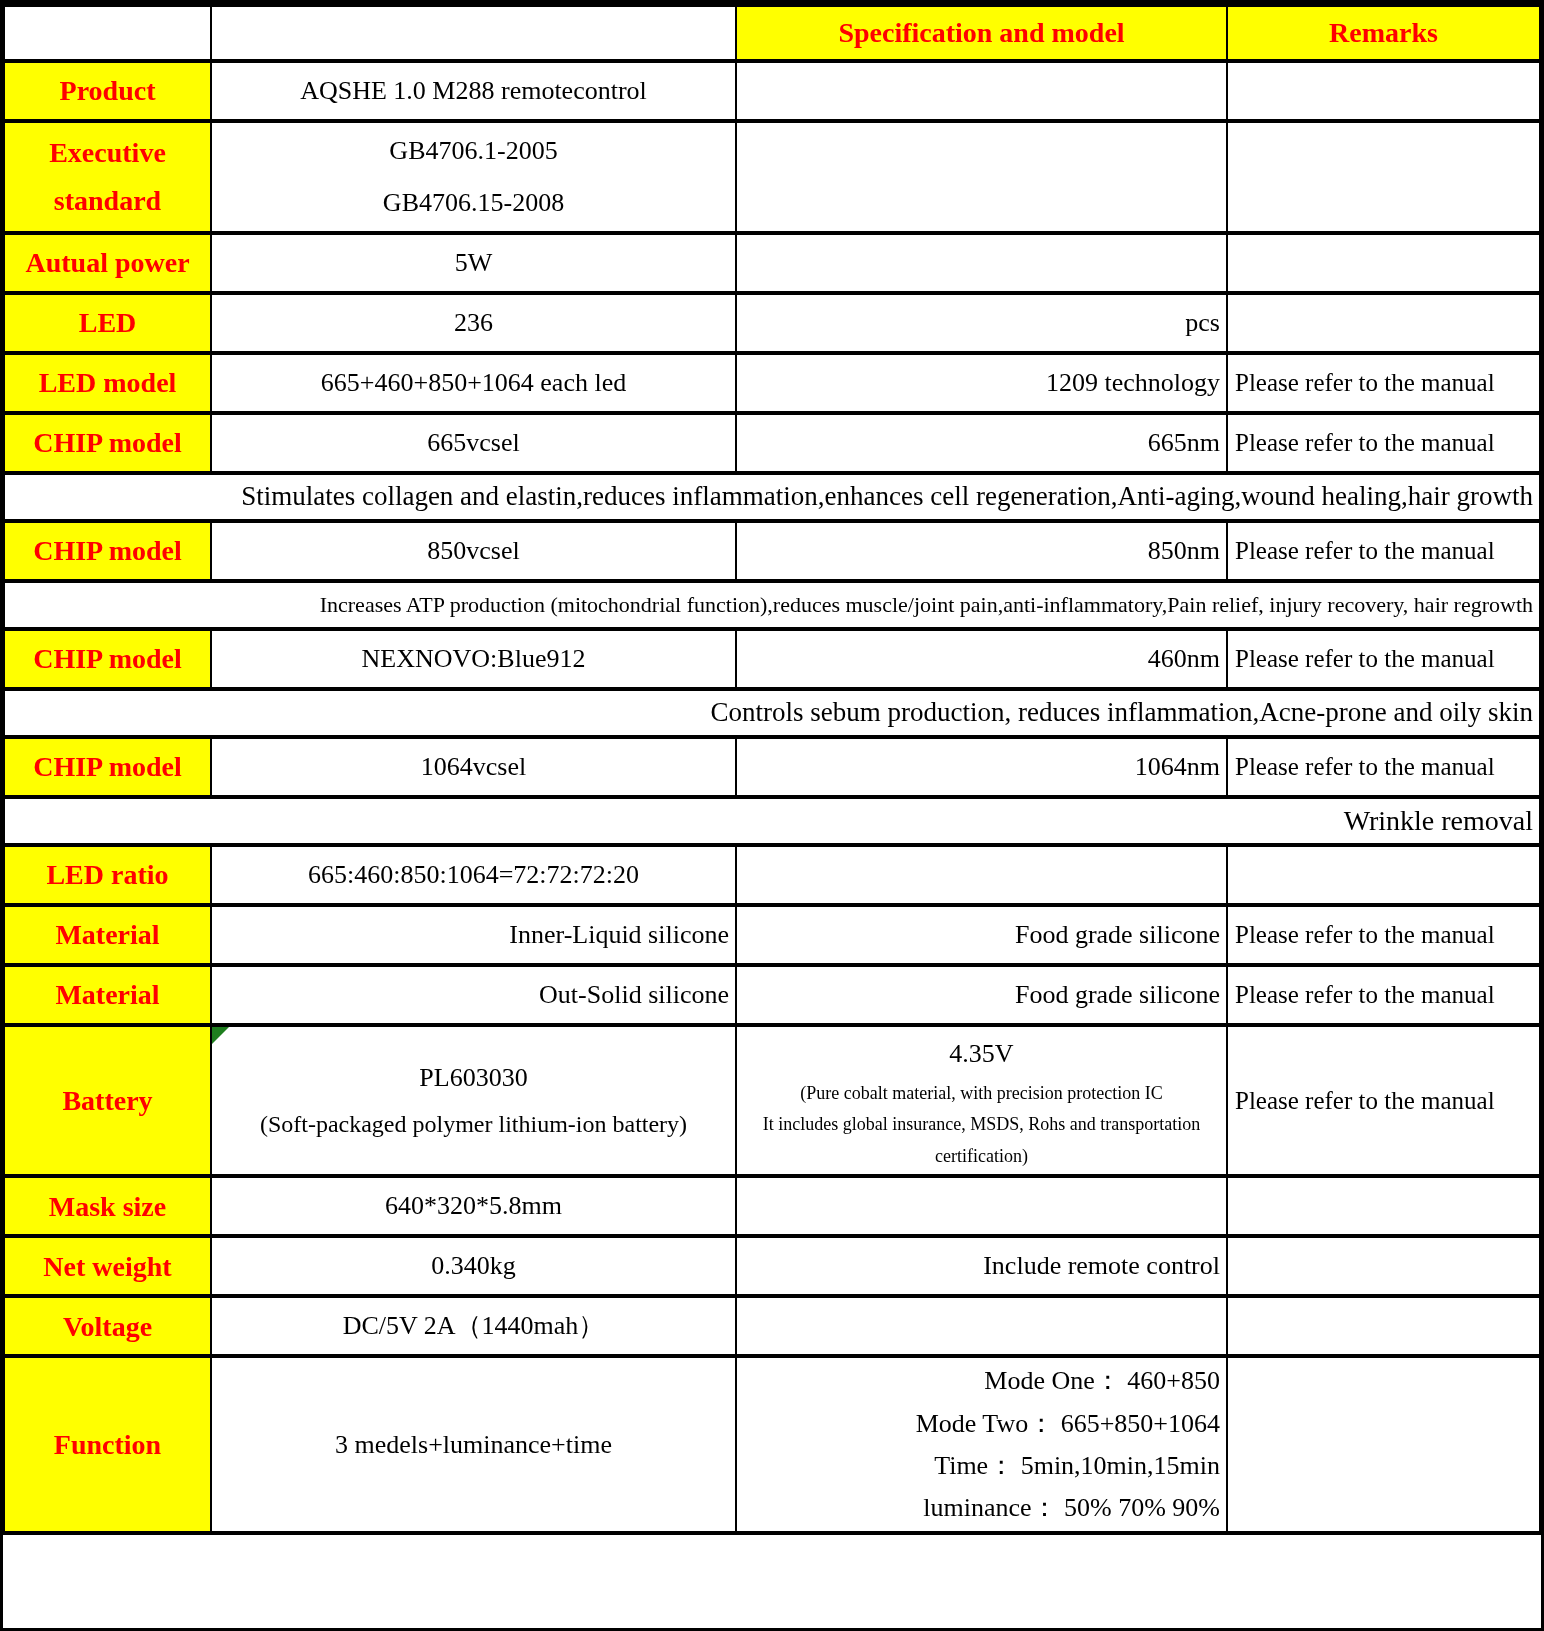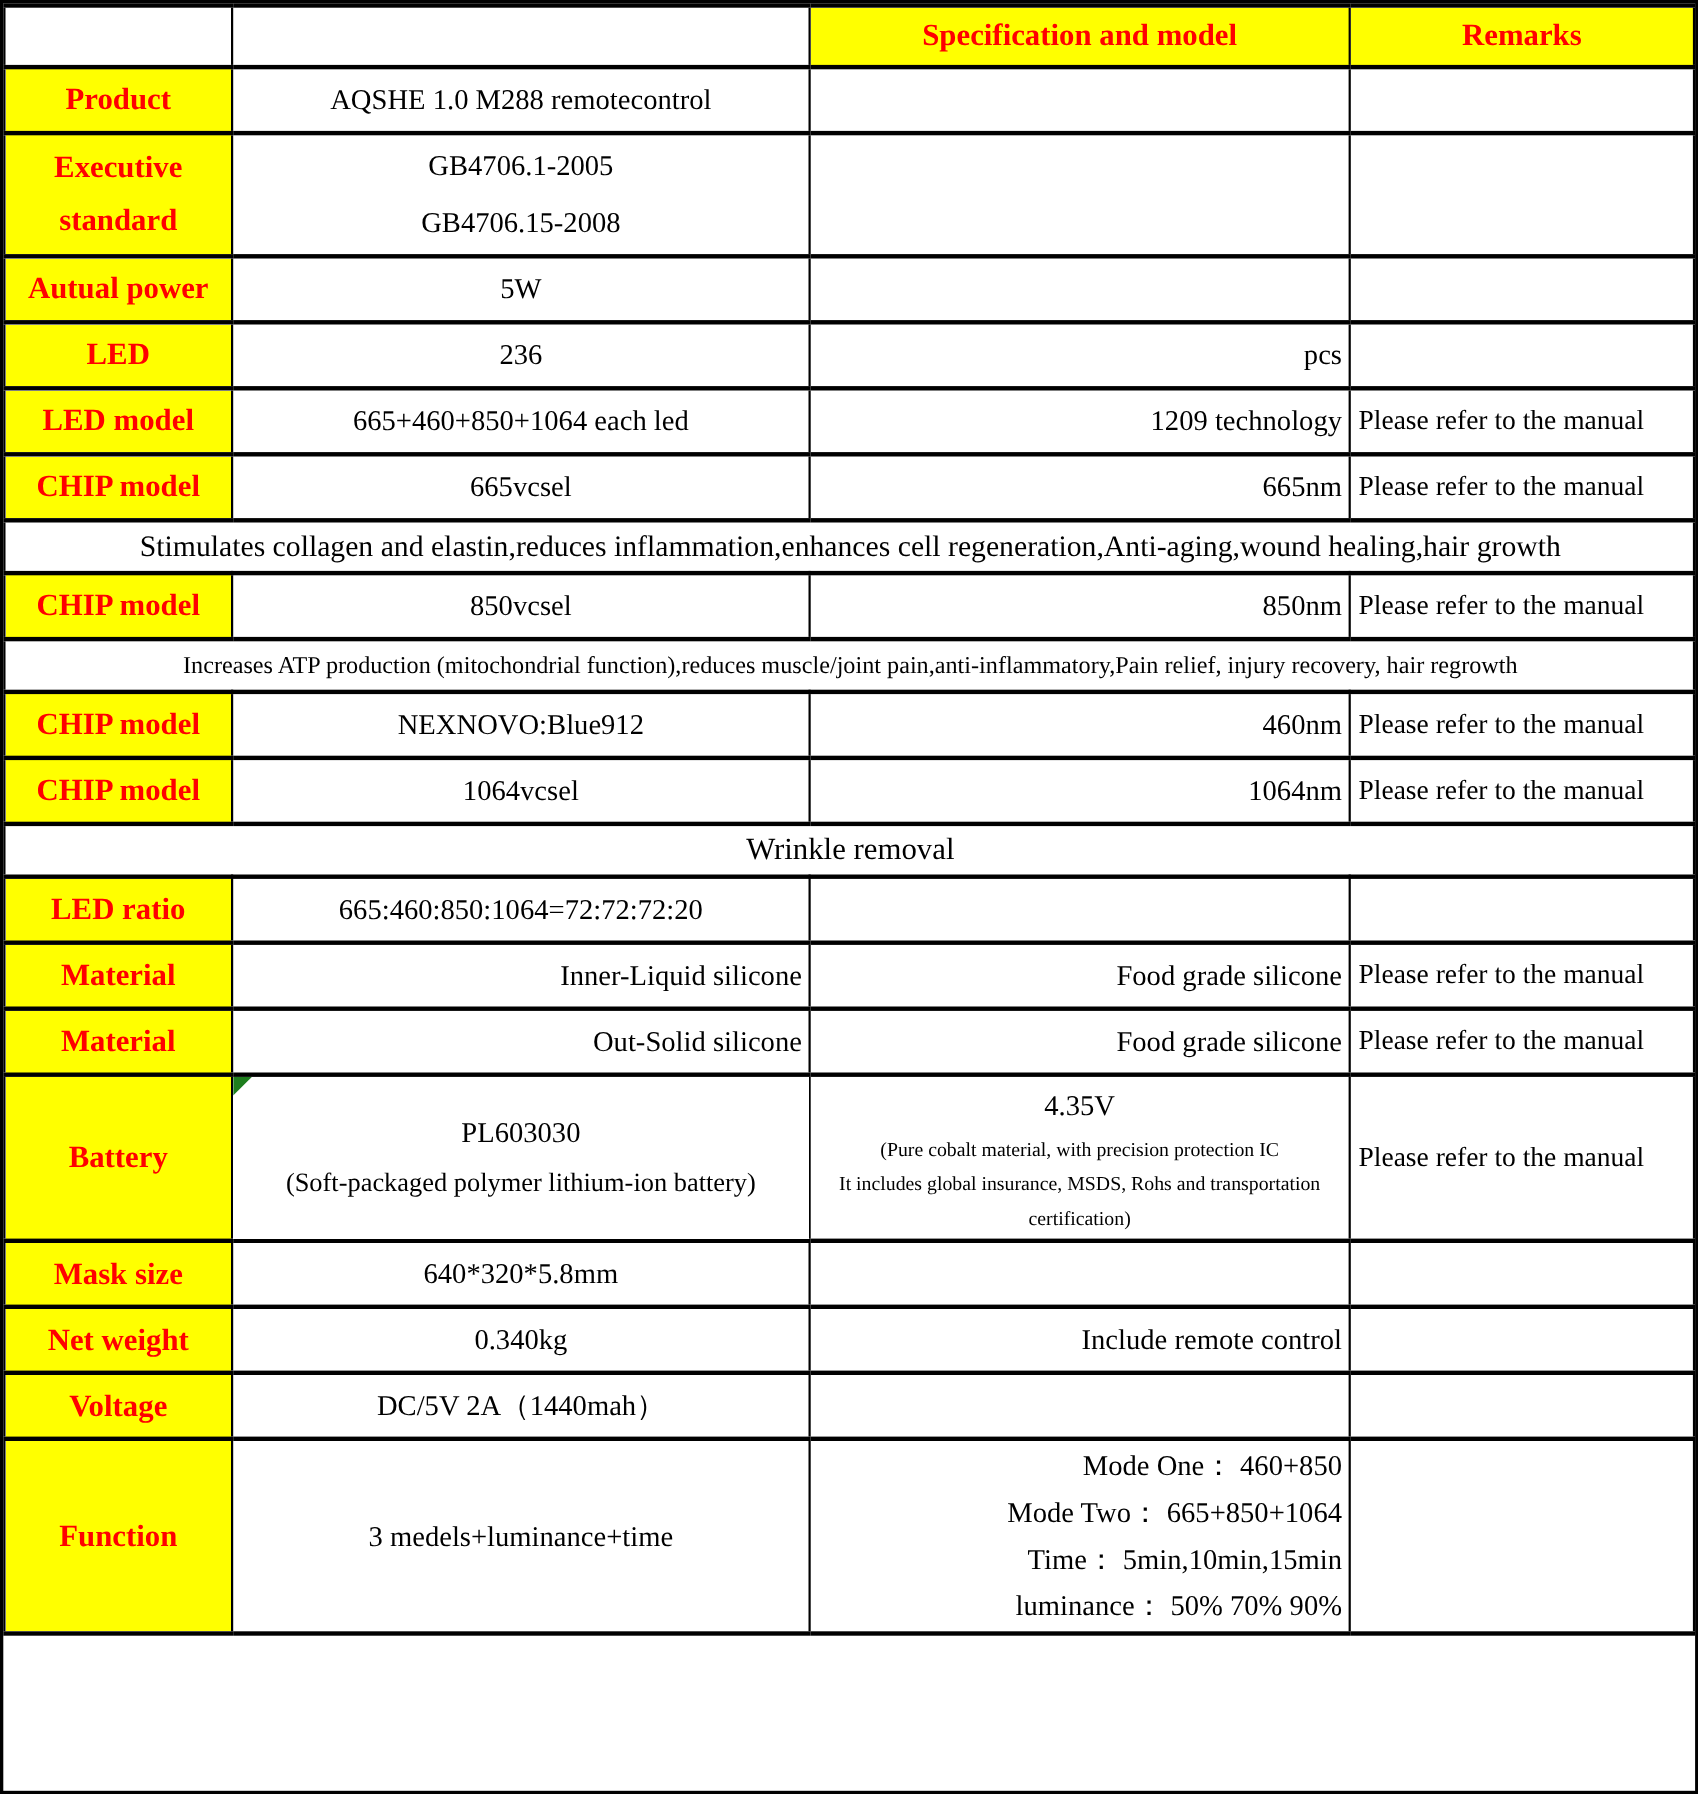--- a/index.html
+++ b/index.html
@@ -26,21 +26,21 @@
     font-family:"Liberation Serif", serif;
   }
   td.label {
     background:var(--yellow,#FFFF00); color:var(--red,#FF0000);
     font-weight:bold; text-align:center; font-size:28px; line-height:1.7;
     padding:2px 20px;
   }
   td.hblank { background:#fff; }
   td.center { text-align:center; }
   td.left   { text-align:right; }
-  td.full   { font-size:27px; padding-left:8px; text-align:center; }
+  td.full   { font-size:27px; padding-left:8px; text-align:right; }
   td.full.small { font-size:22px; }
   td.full.big   { font-size:28px; }
   td.remarks { font-size:25px; text-align:left; padding-left:7px; }
   .pre { white-space:pre-line; line-height:2.0; }
   .fn  { line-height:1.62; padding-left:8px; }
   .main-line { line-height:1.9; }
   .sub { font-size:24px; line-height:1.9; }
   .sub.tiny { font-size:18px; line-height:1.75; white-space:pre-line; }
   td.rel { position:relative; }
   .flag {
@@ -115,20 +115,23 @@
         </tr>
         <tr style="height: 48px;">
           <td class="full small" colspan="4">Increases ATP production (mitochondrial function),reduces muscle/joint pain,anti-inflammatory,Pain relief, injury recovery, hair regrowth</td>
         </tr>
         <tr style="height: 47px;">
           <td class="label">CHIP model</td>
           <td class="center pre">NEXNOVO:Blue912</td>
           <td class="left pre">460nm</td>
           <td class="remarks">Please refer to the manual</td>
         </tr>
+        <tr style="height: 48px;">
+          <td class="full " colspan="4">Controls sebum production, reduces inflammation,Acne-prone and oily skin</td>
+        </tr>
         <tr style="height: 50px;">
           <td class="label">CHIP model</td>
           <td class="center pre">1064vcsel</td>
           <td class="left pre">1064nm</td>
           <td class="remarks">Please refer to the manual</td>
         </tr>
         <tr style="height: 48px;">
           <td class="full big" colspan="4">Wrinkle removal</td>
         </tr>
         <tr style="height: 47px;">

